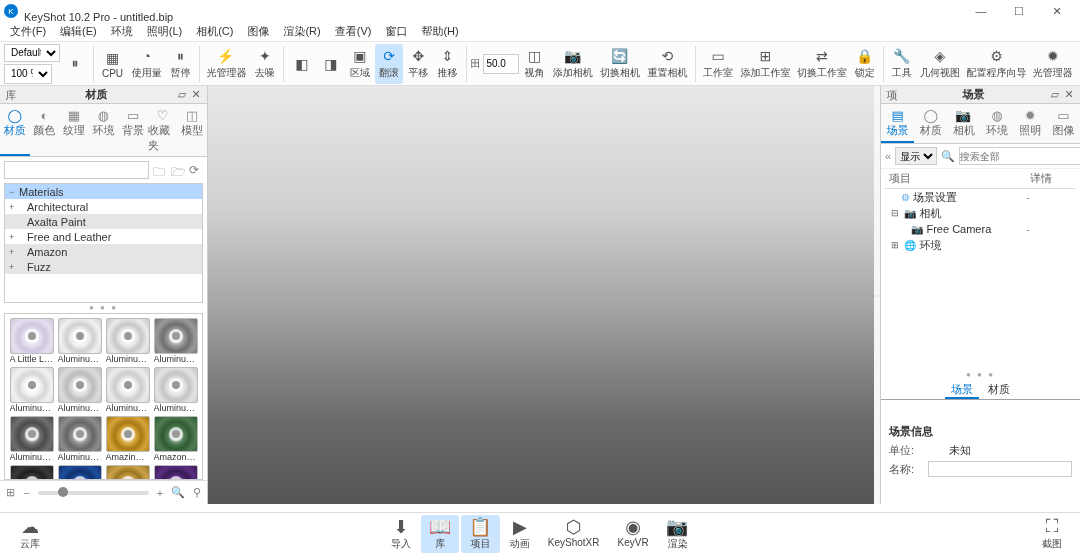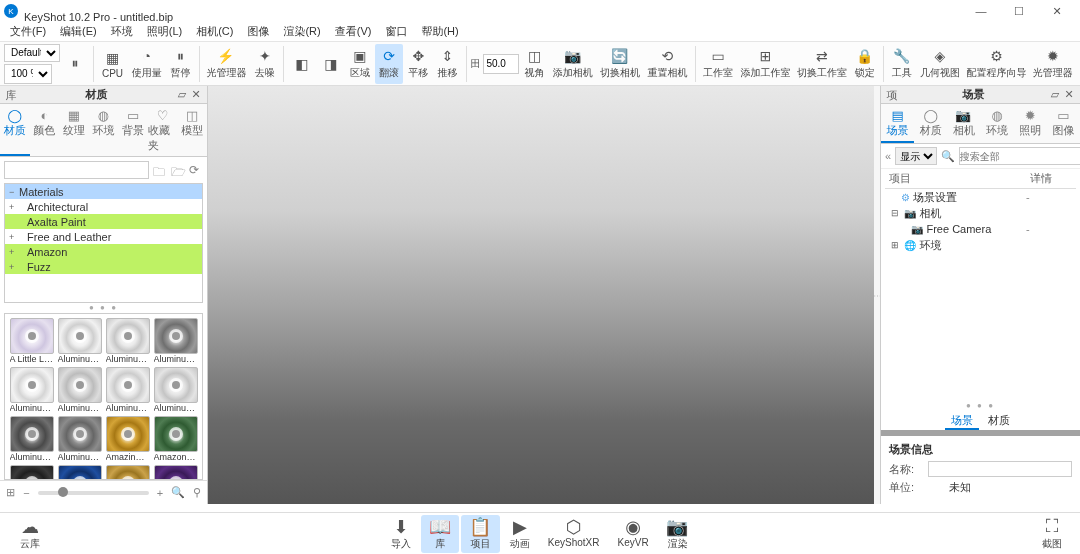--- a/index.html
+++ b/index.html
@@ -38,21 +38,21 @@
 .tab.active { color:#0078d4; border-bottom:2px solid #0078d4; }
 .tab.active .tico { color:#0078d4; }
 
 .searchbar { display:flex; align-items:center; padding:4px; gap:4px; }
 .searchbar input { flex:1; height:18px; border:1px solid #ccc; padding:0 4px; font-size:10px; }
 .searchbar .sico { width:14px; height:14px; color:#888; font-size:12px; }
 
 .tree { border:1px solid #ccc; margin:0 4px; height:120px; overflow:hidden; font-size:11px; }
 .tree-row { height:15px; display:flex; align-items:center; padding:0 4px; }
 .tree-row.sel { background:#b3d7ff; }
-.tree-row.alt { background:#bef264; }
+.tree-row.alt { background:#e5e5e5; }
 .tree-row .exp { width:10px; color:#666; font-size:9px;}
 .tree-grip { text-align:center; color:#aaa; letter-spacing:2px; font-size:8px; cursor:ns-resize; height:10px;}
 
 .thumbs { flex:1; overflow:hidden; padding:4px; border:1px solid #ccc; margin:0 4px; }
 .thumbs-grid { display:grid; grid-template-columns:repeat(4,1fr); gap:3px; }
 .thumb { display:flex; flex-direction:column; align-items:center; }
 .thumb .swatch { width:44px; height:36px; border:1px solid #bbb; border-radius:2px; background:radial-gradient(circle at 50% 55%,#fff 10%,#d8d8d8 28%,#bbb 40%,#eee 60%,#ccc 100%); position:relative;}
 .thumb .swatch::after { content:""; position:absolute; left:50%; top:50%; width:8px; height:8px; border-radius:50%; background:#999; transform:translate(-50%,-50%); box-shadow:0 0 0 3px rgba(255,255,255,0.7);}
 .thumb .tl { font-size:9px; color:#333; width:44px; white-space:nowrap; overflow:hidden; text-overflow:ellipsis; text-align:left;}
 
@@ -68,21 +68,21 @@
 .scene-tree .hdr span:last-child { width:50px; padding:2px 4px; }
 .scene-tree .srow { display:flex; height:16px; align-items:center; }
 .scene-tree .srow .c1 { flex:1; padding-left:14px; display:flex; align-items:center; gap:3px;}
 .scene-tree .srow .c2 { width:50px; color:#888; }
 .scene-tree .srow .exp2 { width:10px; color:#666; font-size:9px; display:inline-block;}
 .scene-tree .srow .nico { color:#59a7e8; font-size:10px;}
 .mid-tabs { text-align:center; font-size:11px; padding:2px 0; }
 .mid-tabs .mt { padding:2px 6px; }
 .mid-tabs .mt.act { border-bottom:2px solid #0078d4; color:#0078d4; }
 
-.scene-info { padding:6px 8px; font-size:11px; border-top:6px solid #a3a3a3;}
+.scene-info { padding:24px 8px; font-size:11px; border-top:1px solid #a3a3a3;}
 .scene-info .st { font-weight:bold; margin-bottom:4px;}
 .scene-info .frow { display:flex; align-items:center; margin-bottom:3px; gap:6px;}
 .scene-info .frow label { width:54px; color:#555; }
 .scene-info .frow input { flex:1; height:16px; border:1px solid #ccc; }
 
 .bottom { position:absolute; left:0; right:0; bottom:0; height:42px; border-top:1px solid #ddd; display:flex; align-items:center; background:#fff;}
 .bottom .bleft { width:60px; display:flex; flex-direction:column; align-items:center; justify-content:center; gap:0;}
 .bottom .bcenter { flex:1; display:flex; justify-content:center; gap:2px;}
 .bottom .bbtn { display:flex; flex-direction:column; align-items:center; padding:2px 8px; border-radius:3px;}
 .bottom .bbtn .bico { font-size:18px; color:#555; height:20px; display:flex; align-items:center;}
@@ -463,26 +463,26 @@
         </div>
     </div>
     <div class="tree-grip">● ● ●</div>
     <div class="mid-tabs">
       <span class="mt act">场景</span>
       <span class="mt">材质</span>
     </div>
     <div class="scene-info">
       <div class="st">场景信息</div>
       <div class="frow">
+          <label>单位:</label>
+          <span>未知</span>
+        </div>
+      <div class="frow">
           <label>名称:</label>
           <input value="" style="">
-        </div>
-      <div class="frow">
-          <label>单位:</label>
-          <span>未知</span>
         </div>
     </div>
   </div>
 </div>
 
 <div class="bottom">
   <div class="bleft">
     <div class="bbtn">
       <span class="bico">☁</span>
       <span class="blbl">云库</span>

